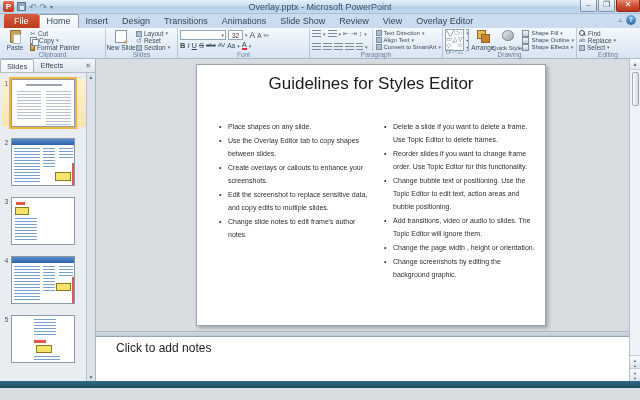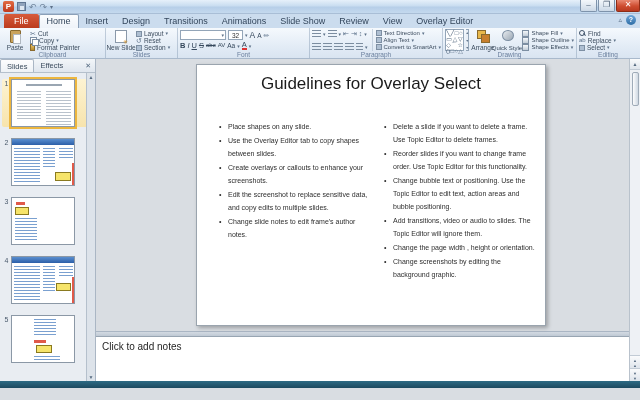--- a/index.html
+++ b/index.html
@@ -115,21 +115,21 @@
     border:1px solid #9aa4ae; box-shadow:2px 2px 4px rgba(0,0,0,.28); }
   .slide-title { position:absolute; top:9px; left:0; right:0; text-align:center; font-size:17px; color:#1b1b1b; }
   .col { position:absolute; top:44px; }
   .col-do { left:21px; width:152px; }
   .col-dont { left:186px; width:154px; }
   .col-heading { font-size:10px; color:#1b1b1b; }
   .col ul { list-style:none; margin-top:11px; }
   .col li { position:relative; padding-left:10px; font-size:7px; line-height:13px; color:#2e2e2e; margin-bottom:1px; }
   .col li:before { content:"•"; position:absolute; left:1px; top:0; font-size:7px; color:#2e2e2e; }
   .splitter { height:5px; background:linear-gradient(#d3dae2,#bfc9d4); border-top:1px solid #aab6c4; }
-  .notes { flex:1; background:#fff; border-top:1px solid #98a5b2; padding:4px 6px; font-size:10px; color:#1e1e1e; }
+  .notes { flex:1; background:#fff; border-top:1px solid #98a5b2; padding:4px 20px; font-size:12px; color:#1e1e1e; }
 
   .vscroll { width:11px; background:#eef1f5; border-left:1px solid #b9c2cc; display:flex; flex-direction:column; align-items:center; }
   .vs-btn { width:11px; height:11px; font-size:5px; color:#556a80; text-align:center; line-height:11px;
     background:linear-gradient(#fafbfc,#dfe5ec); border-bottom:1px solid #c2cbd5; }
   .vs-thumb { width:7px; height:34px; margin-top:2px; background:linear-gradient(90deg,#fdfdfe,#cfd8e2); border:1px solid #9fabb8; border-radius:2px; }
   .vs-bottom { margin-top:auto; display:flex; flex-direction:column; }
   .vs-dbl { width:11px; height:13px; font-size:4px; line-height:5px; color:#556a80; text-align:center;
     background:linear-gradient(#fafbfc,#dfe5ec); border-top:1px solid #c2cbd5; padding-top:2px; }
 
   
@@ -154,20 +154,21 @@
 <div class="window">
 
   <div class="titlebar">
     <div class="qat">
       <span class="pp-logo">P</span>
       <span class="ic-save"></span>
       <span class="qat-glyph">↶</span>
       <span class="qat-glyph">↷</span>
       <span class="qat-caret">▾</span>
     </div>
+    <div class="tb-title">Overlay.pptx  -  Microsoft PowerPoint</div>
     <div class="winbtns">
       <div class="winbtn">–</div>
       <div class="winbtn">❐</div>
       <div class="winbtn close">✕</div>
     </div>
   </div>
 
   <div class="tabrow">
     <div class="file-tab">File</div>
     <div class="rtab active">Home</div>
@@ -448,21 +449,21 @@
         <div class="panel-scroll">
           <span>▲</span>
           <span>▼</span>
         </div>
       </div>
     </div>
 
     <div class="editor">
       <div class="canvas">
         <div class="slide">
-          <div class="slide-title">Guidelines for Overlay Select</div>
+          <div class="slide-title">Guidelines for Styles Editor</div>
           <div class="col col-do">
             <ul>
               <li>Place shapes on any slide.</li>
               <li>Use the Overlay Editor tab to copy shapes between slides.</li>
               <li>Create overlays or callouts to enhance your screenshots.</li>
               <li>Edit the screenshot to replace sensitive data, and copy edits to multiple slides.</li>
               <li>Change slide notes to edit frame's author notes.</li>
             </ul>
           </div>
           <div class="col col-dont">

